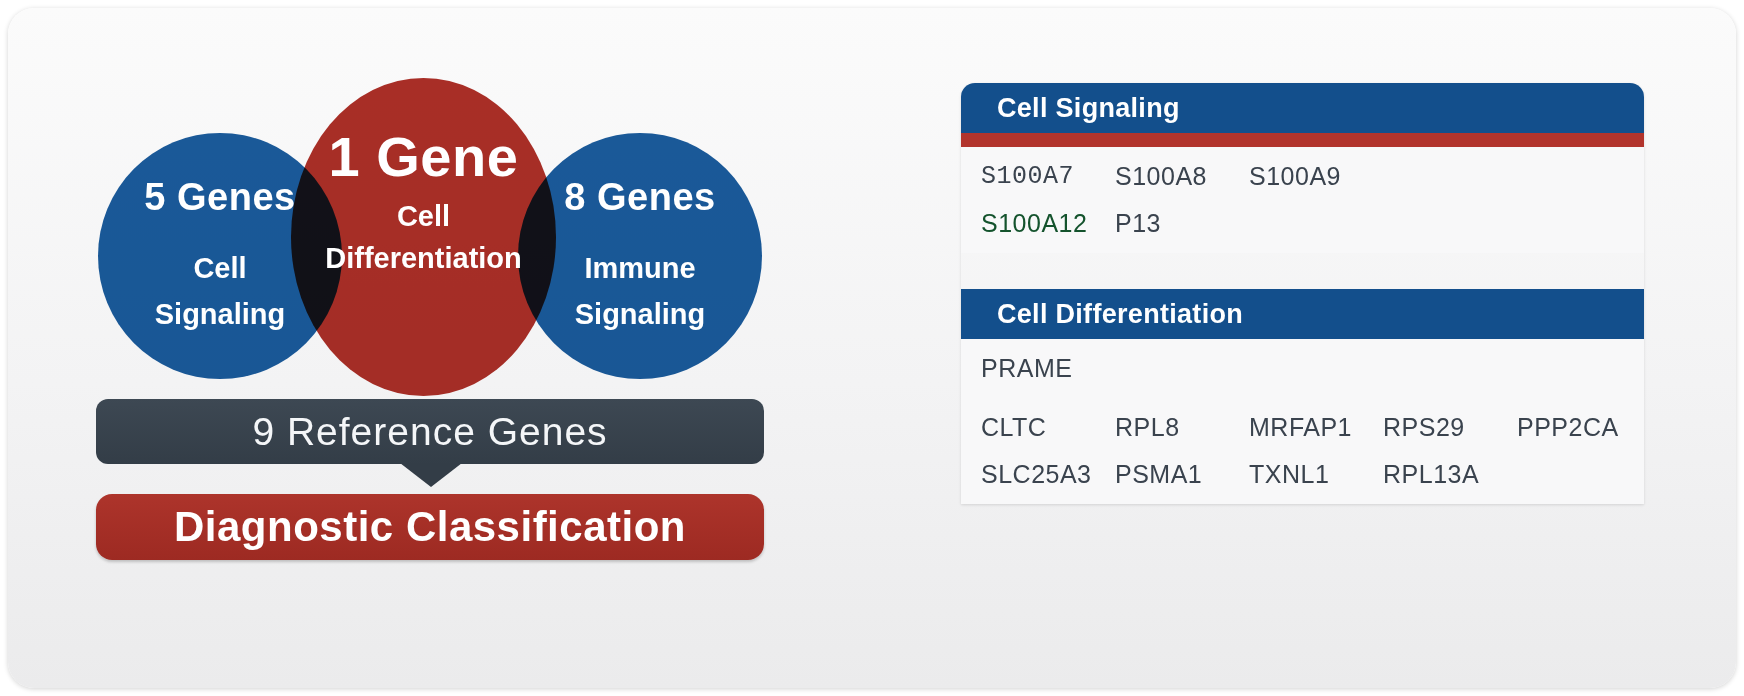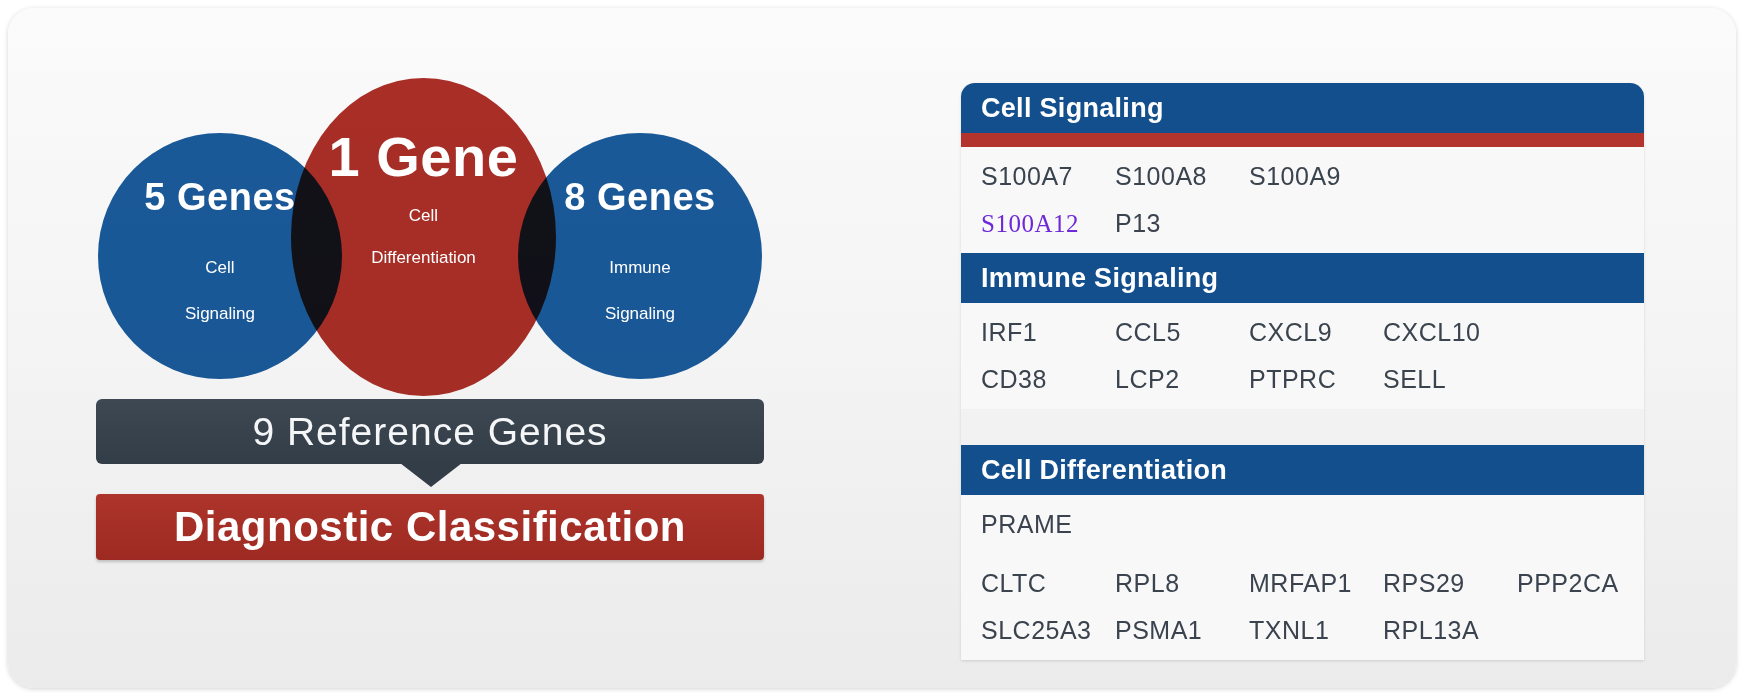--- a/index.html
+++ b/index.html
@@ -16,38 +16,38 @@
   #circle-left {left:90px; top:125px;width:244px;height:246px;}
   #circle-mid  {left:283px;top:70px; width:265px;height:318px;}
   #circle-right{left:510px;top:125px;width:244px;height:246px;}
 
   .venn-text{position:absolute;z-index:5;text-align:center;color:#ffffff;}
   #text-left {left:90px; top:168px;width:244px;}
   #text-mid  {left:283px;top:116px;width:265px;}
   #text-right{left:510px;top:168px;width:244px;}
   .venn-count{font-size:38px;font-weight:700;letter-spacing:0.5px;margin-bottom:26px;}
   #text-mid .venn-count{font-size:56px;margin-bottom:6px;}
-  .venn-line{font-size:17px;font-weight:400;line-height:46px;}
+  .venn-line{font-size:29px;font-weight:700;line-height:46px;}
   #text-mid .venn-line{line-height:42px;}
 
   
-  #ref-banner{position:absolute;left:88px;top:391px;width:668px;height:65px;border-radius:6px;
+  #ref-banner{position:absolute;left:88px;top:391px;width:668px;height:65px;border-radius:12px;
       background:linear-gradient(180deg,#3d4853,#333d47);display:flex;align-items:center;justify-content:center;}
   #ref-banner .label{color:#f4f6f8;font-size:39px;font-weight:400;letter-spacing:1px;}
   #ref-banner-arrow{position:absolute;left:392px;top:455px;width:0;height:0;
       border-left:31px solid transparent;border-right:31px solid transparent;border-top:24px solid #333d47;}
-  #diag-banner{position:absolute;left:88px;top:486px;width:668px;height:66px;border-radius:4px;
+  #diag-banner{position:absolute;left:88px;top:486px;width:668px;height:66px;border-radius:16px;
       background:linear-gradient(180deg,#ad342b,#9d2a22);display:flex;align-items:center;justify-content:center;
       box-shadow:0 2px 3px rgba(0,0,0,0.2);}
   #diag-banner .label{color:#ffffff;font-size:42px;font-weight:700;letter-spacing:0.5px;}
 
   
   #gene-table{position:absolute;left:953px;top:75px;width:683px;border-radius:14px 14px 0 0;overflow:hidden;
       box-shadow:0 1px 3px rgba(0,0,0,0.12);}
-  .sec-header{height:50px;display:flex;align-items:center;padding-left:20px;box-sizing:border-box;}
+  .sec-header{height:50px;display:flex;align-items:center;padding-left:36px;box-sizing:border-box;}
   .sec-header .sec-title{color:#ffffff;font-size:27px;font-weight:700;letter-spacing:0.3px;}
   .sec-accent{height:14px;}
   .sec-body{background:#f8f8f9;padding:6px 0;}
   .gene-row{display:flex;align-items:center;height:47px;padding-left:20px;}
   .gene-cell{min-width:124px;padding-right:10px;font-size:25px;color:#3a434e;letter-spacing:0.5px;white-space:nowrap;}
 </style>
 </head>
 <body>
 
 <div id="canvas">
@@ -82,46 +82,27 @@
     </div>
 
     <div id="gene-table">
         <section>
           <div class="sec-header" style="background: rgb(19, 79, 140);">
             <span class="sec-title">Cell Signaling</span>
           </div>
           <div class="sec-accent" style="background: rgb(178, 52, 44);"></div>
           <div class="sec-body">
             <div class="gene-row">
-              <span class="gene-cell" style="color: rgb(58, 67, 78);">S100A7</span>
+              <span class="gene-cell" style="color: rgb(58, 67, 78); font-family: Liberation Mono, monospace;">S100A7</span>
               <span class="gene-cell" style="color: rgb(58, 67, 78);">S100A8</span>
               <span class="gene-cell" style="color: rgb(58, 67, 78);">S100A9</span>
             </div>
             <div class="gene-row">
-              <span class="gene-cell" style="color: #6d28d9; font-family: Liberation Serif, serif;">S100A12</span>
+              <span class="gene-cell" style="color: #14532d;">S100A12</span>
               <span class="gene-cell" style="color: rgb(58, 67, 78);">P13</span>
-            </div>
-          </div>
-        </section>
-        <section>
-          <div class="sec-header" style="background: rgb(19, 79, 140);">
-            <span class="sec-title">Immune Signaling</span>
-          </div>
-          <div class="sec-body">
-            <div class="gene-row">
-              <span class="gene-cell" style="color: rgb(58, 67, 78);">IRF1</span>
-              <span class="gene-cell" style="color: rgb(58, 67, 78);">CCL5</span>
-              <span class="gene-cell" style="color: rgb(58, 67, 78);">CXCL9</span>
-              <span class="gene-cell" style="color: rgb(58, 67, 78);">CXCL10</span>
-            </div>
-            <div class="gene-row">
-              <span class="gene-cell" style="color: rgb(58, 67, 78);">CD38</span>
-              <span class="gene-cell" style="color: rgb(58, 67, 78);">LCP2</span>
-              <span class="gene-cell" style="color: rgb(58, 67, 78);">PTPRC</span>
-              <span class="gene-cell" style="color: rgb(58, 67, 78);">SELL</span>
             </div>
           </div>
         </section>
         <section>
           <div class="sec-header" style="background: rgb(19, 79, 140); margin-top: 36px;">
             <span class="sec-title">Cell Differentiation</span>
           </div>
           <div class="sec-body">
             <div class="gene-row">
               <span class="gene-cell" style="color: rgb(58, 67, 78);">PRAME</span>

